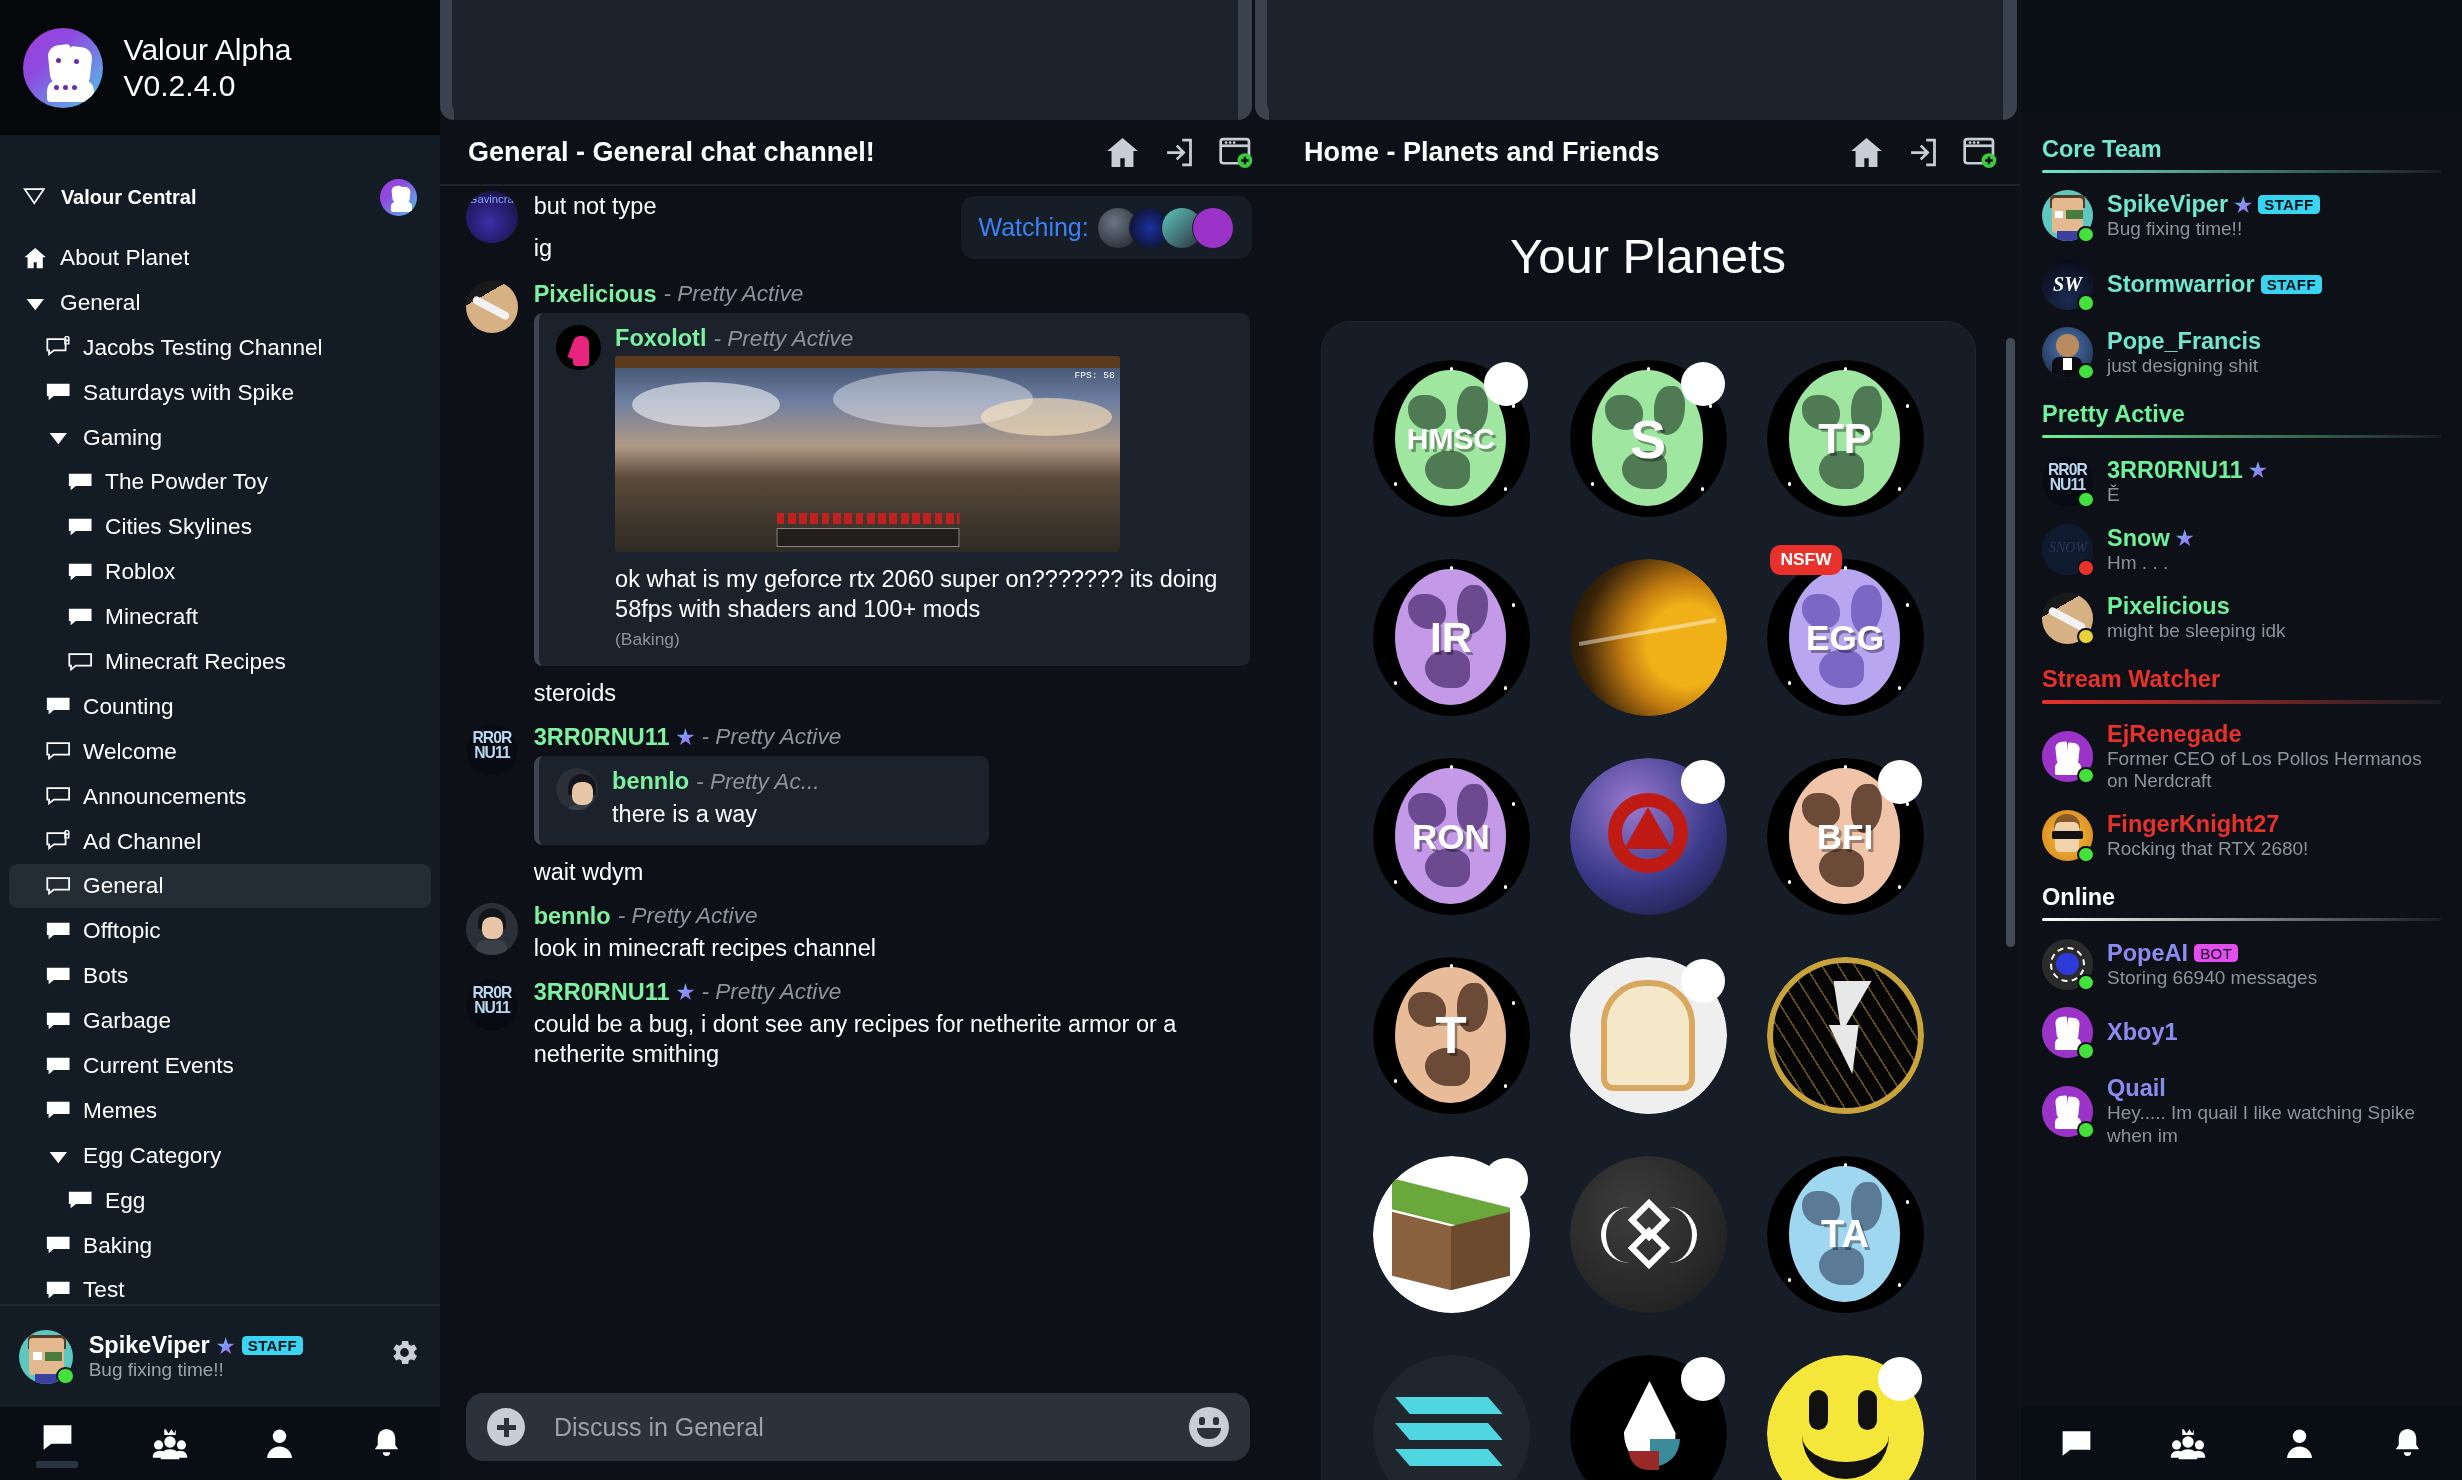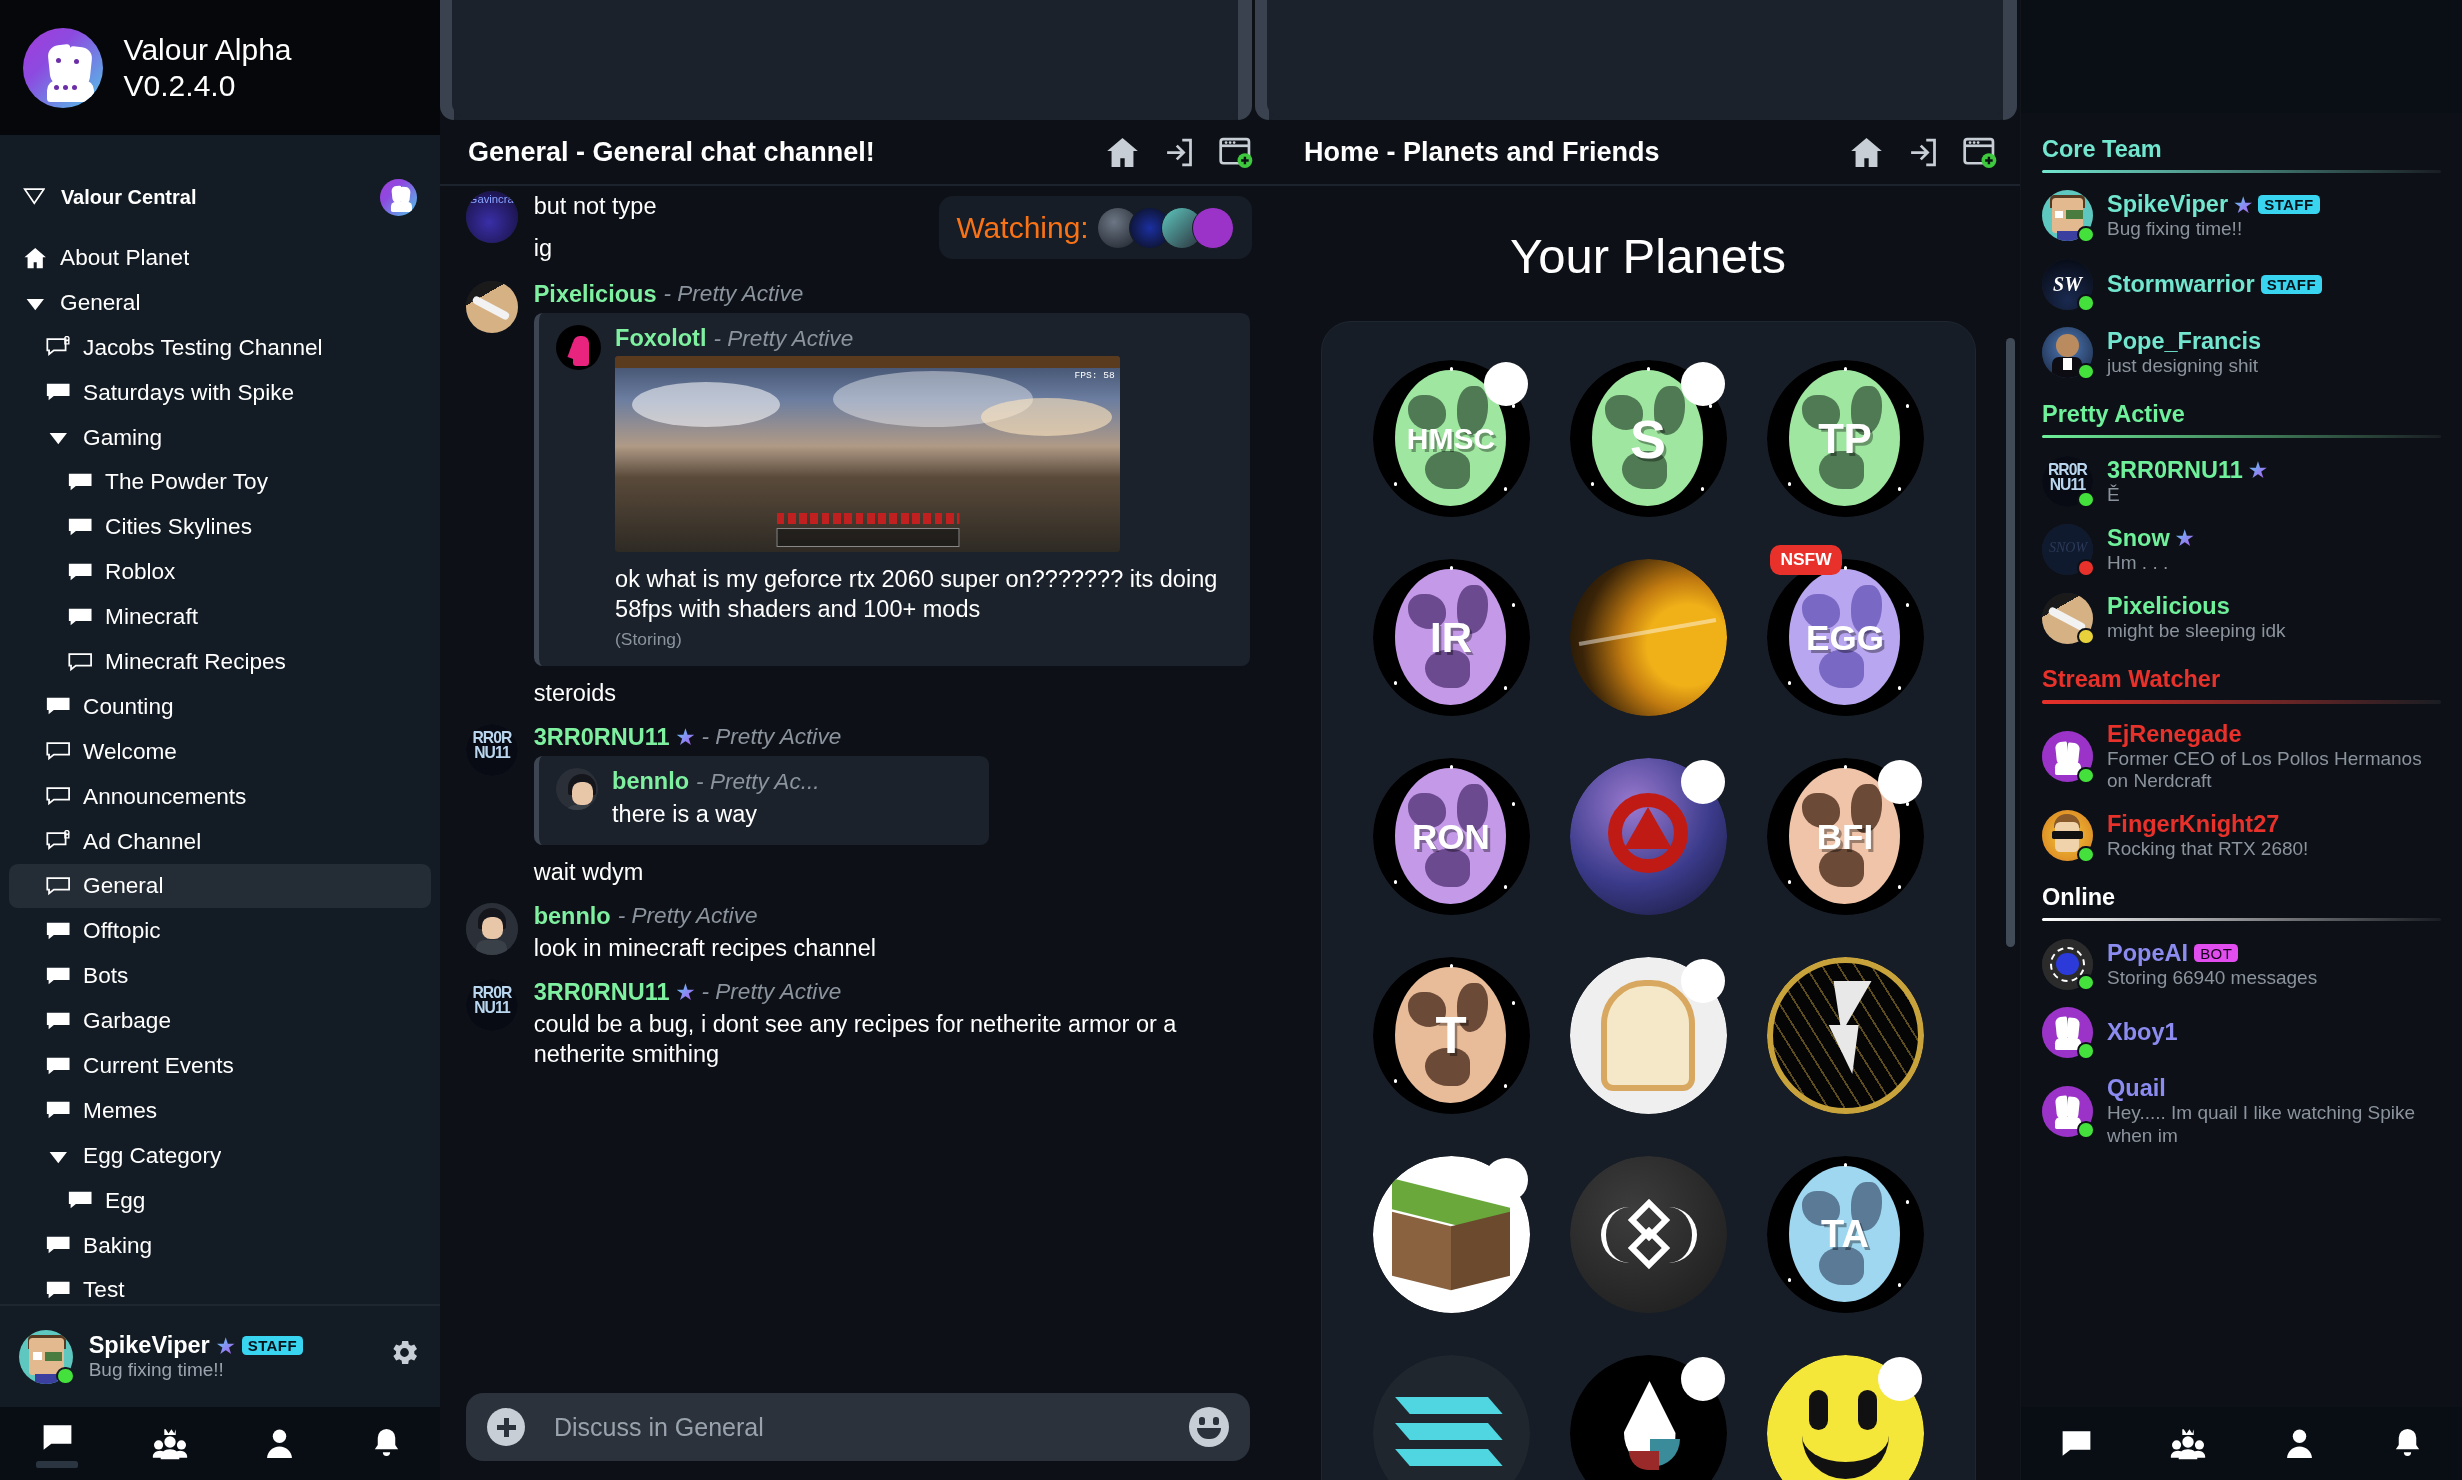--- a/index.html
+++ b/index.html
@@ -176,21 +176,21 @@
 
   .reply-card {
     background:#1b222c; border-left:5.2px solid #3d4652; border-radius:8.7px;
     padding: 12.2px 17.4px 15.7px 17.4px; margin: 5.2px 0 5.2px 0;
   }
   .watching-pill {
     position:absolute; right:24.4px; top:10.4px;
     background:#161d26; border-radius:14px; padding:10.4px 17.4px;
     display:flex; align-items:center; gap:8.7px; z-index:5;
   }
-  .watching-pill .wl { color:#f97316; font-size:30px;}
+  .watching-pill .wl { color:#3b82f6; font-size:25px;}
   .watching-pill .stack { display:flex; }
   .watching-pill .stack div { width:42px;height:42px;border-radius:50%;margin-left:-10.4px;border:1.7px solid #161d26;}
 
   .mc-shot {
     width: 505px; height: 196px; border-radius:3.5px; margin-bottom: 12.2px;
     background:
       linear-gradient(to bottom, #3b4a66 0%, #6b7da0 22%, #b09a86 46%, #5a4a3a 62%, #2e2a24 100%);
     position:relative; overflow:hidden;
   }
   .mc-shot .titlebar{position:absolute;top:0;left:0;right:0;height:12.2px;background:#5a3b1e;}
@@ -645,21 +645,21 @@
                       <div class="mc-shot">
                         <div class="titlebar"></div>
                         <div class="fps">FPS: 58</div>
                         <div class="cloud" style="left:17.4px;top:26px;width:148px;height:45px"></div>
                         <div class="cloud" style="left:218px;top:15.7px;width:200px;height:56px;background:rgba(255,255,255,.4)"></div>
                         <div class="cloud" style="left:366px;top:42px;width:131px;height:38px;background:rgba(255,230,190,.6)"></div>
                         <div class="hotbar"></div>
                         <div class="hearts" style="background:repeating-linear-gradient(90deg,#c02020 0 7.8px,transparent 7.8px 11.3px)"></div>
                       </div>
                       <div class="msg-text">ok what is my geforce rtx 2060 super on??????? its doing 58fps with shaders and 100+ mods</div>
-                      <div class="msg-edit">(Storing)</div>
+                      <div class="msg-edit">(Baking)</div>
                     </div>
                   </div>
                 </div>
                 <div class="msg-text" style="margin-top:12.2px">steroids</div>
               </div>
             </div>
             <div class="msg-row" style="margin-top:15.7px">
               <div class="msg-av">
                 <div style="position:absolute;inset:0;background:#080b14"></div>
                 <div style="position:absolute;inset:0;color:#b9d6ee;font-size:15.7px;font-weight:bold;line-height:0.95;text-align:center;padding-top:7px;letter-spacing:-0.9px;font-family:'Liberation Sans',sans-serif">RR0R<br>NU11</div>

